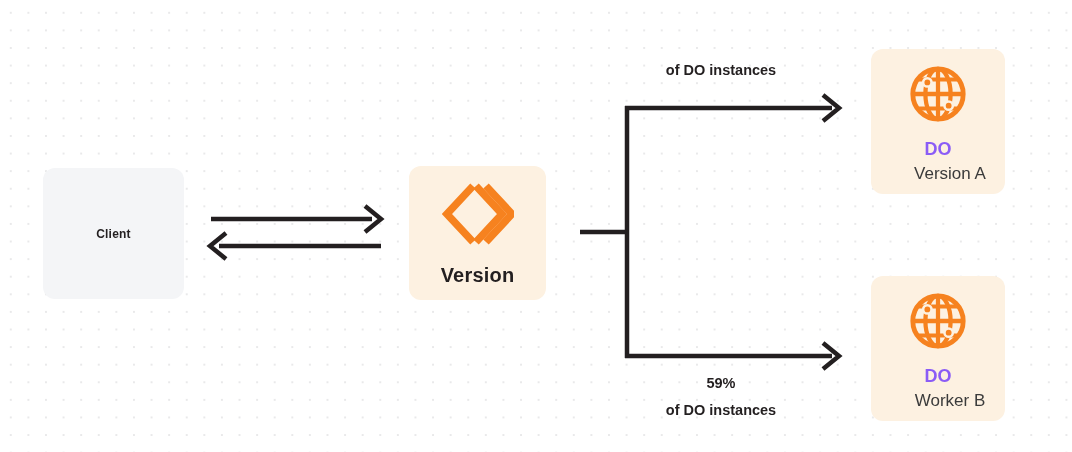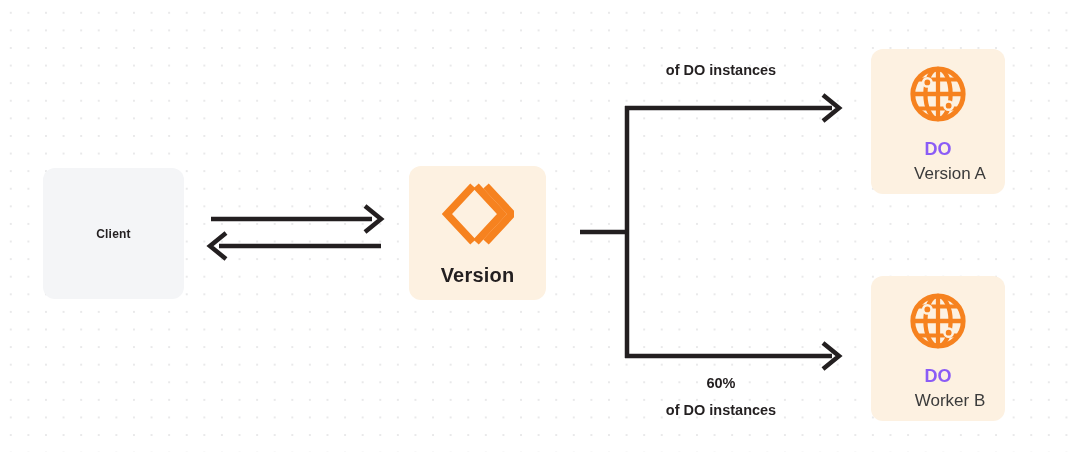--- a/index.html
+++ b/index.html
@@ -205,17 +205,17 @@
     </span>
     <span class="do-label">DO</span>
     <span class="do-sub">Worker B</span>
   </div>
 
   <div class="edge-label label-top">
     <span class="sub">of DO instances</span>
   </div>
 
   <div class="edge-label label-bottom">
-    <span class="pct">60%</span>
+    <span class="pct">59%</span>
     <span class="sub">of DO instances</span>
   </div>
 
 </div>
 
 </body></html>

